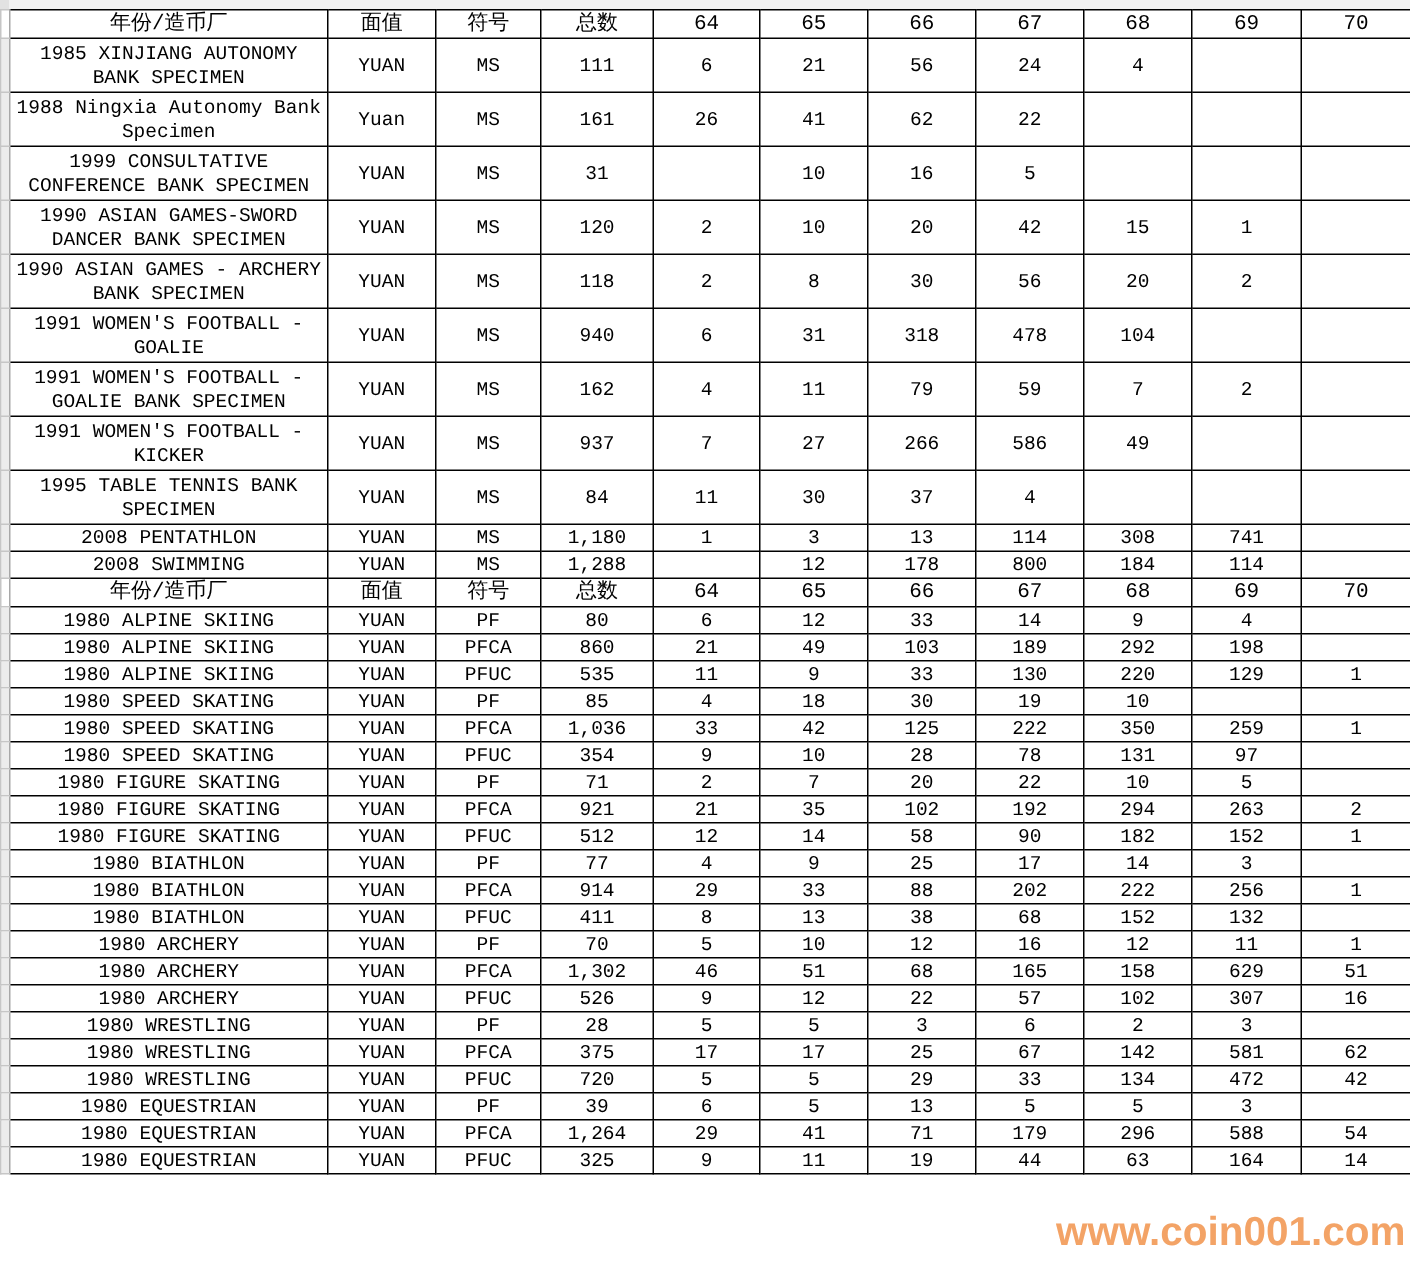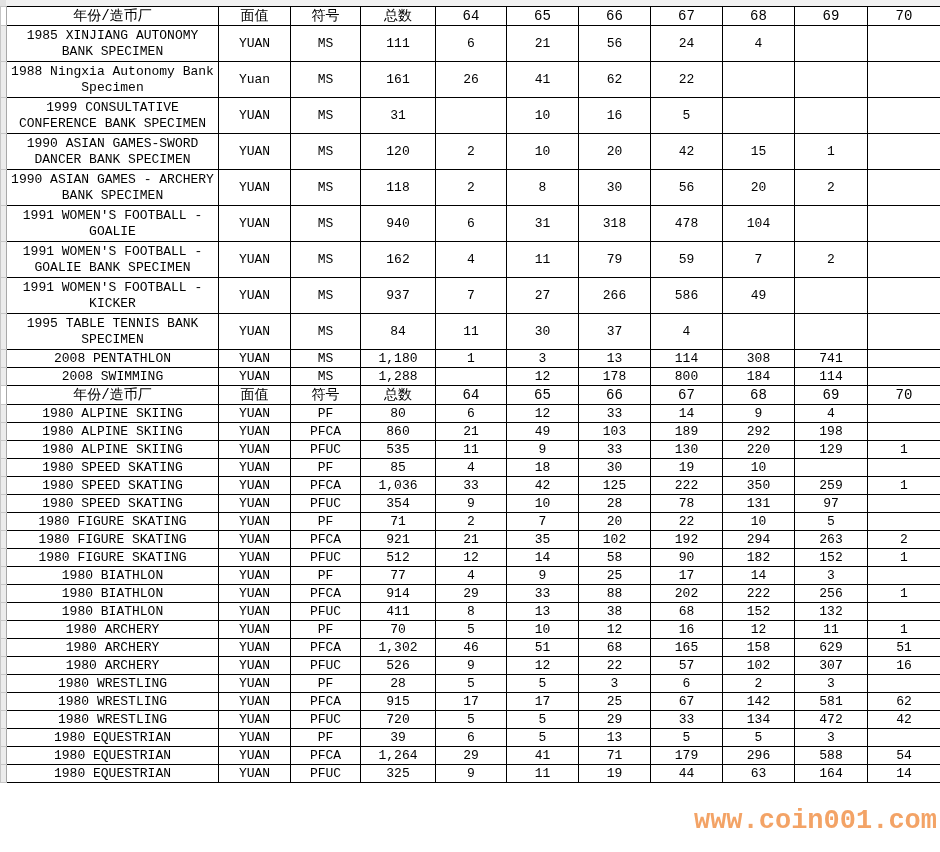--- a/index.html
+++ b/index.html
@@ -24,21 +24,21 @@
   tr.hdr{height:19px;}
   tr.hdr th{font-weight:normal;font-size:14px;background:#fff;}
   tr.row-short{height:18px;}
   tr.row-tall{height:36px;}
   td.gut,th.gut{
     background:#ececec;border:1px solid #c6c6c6;border-right:1px solid #a8a8a8;
     padding:0;
   }
   .watermark{
     position:absolute;top:806px;right:3px;
-    font-family:Liberation Mono, monospace;
+    font-family:Liberation Sans, sans-serif;
     font-weight:bold;font-size:27px;letter-spacing:0px;
     opacity:0.78;pointer-events:none;white-space:nowrap;z-index:5;
   }
 </style>
 </head>
 <body>
 
 <div class="page">
   <div class="topstrip"></div>
   <div class="corner"></div>
@@ -463,21 +463,21 @@
           <td>6</td>
           <td>2</td>
           <td>3</td>
           <td></td>
         </tr>
         <tr class="row-short">
           <td class="gut"></td>
           <td>1980 WRESTLING</td>
           <td>YUAN</td>
           <td>PFCA</td>
-          <td>915</td>
+          <td>375</td>
           <td>17</td>
           <td>17</td>
           <td>25</td>
           <td>67</td>
           <td>142</td>
           <td>581</td>
           <td>62</td>
         </tr>
         <tr class="row-short">
           <td class="gut"></td>

